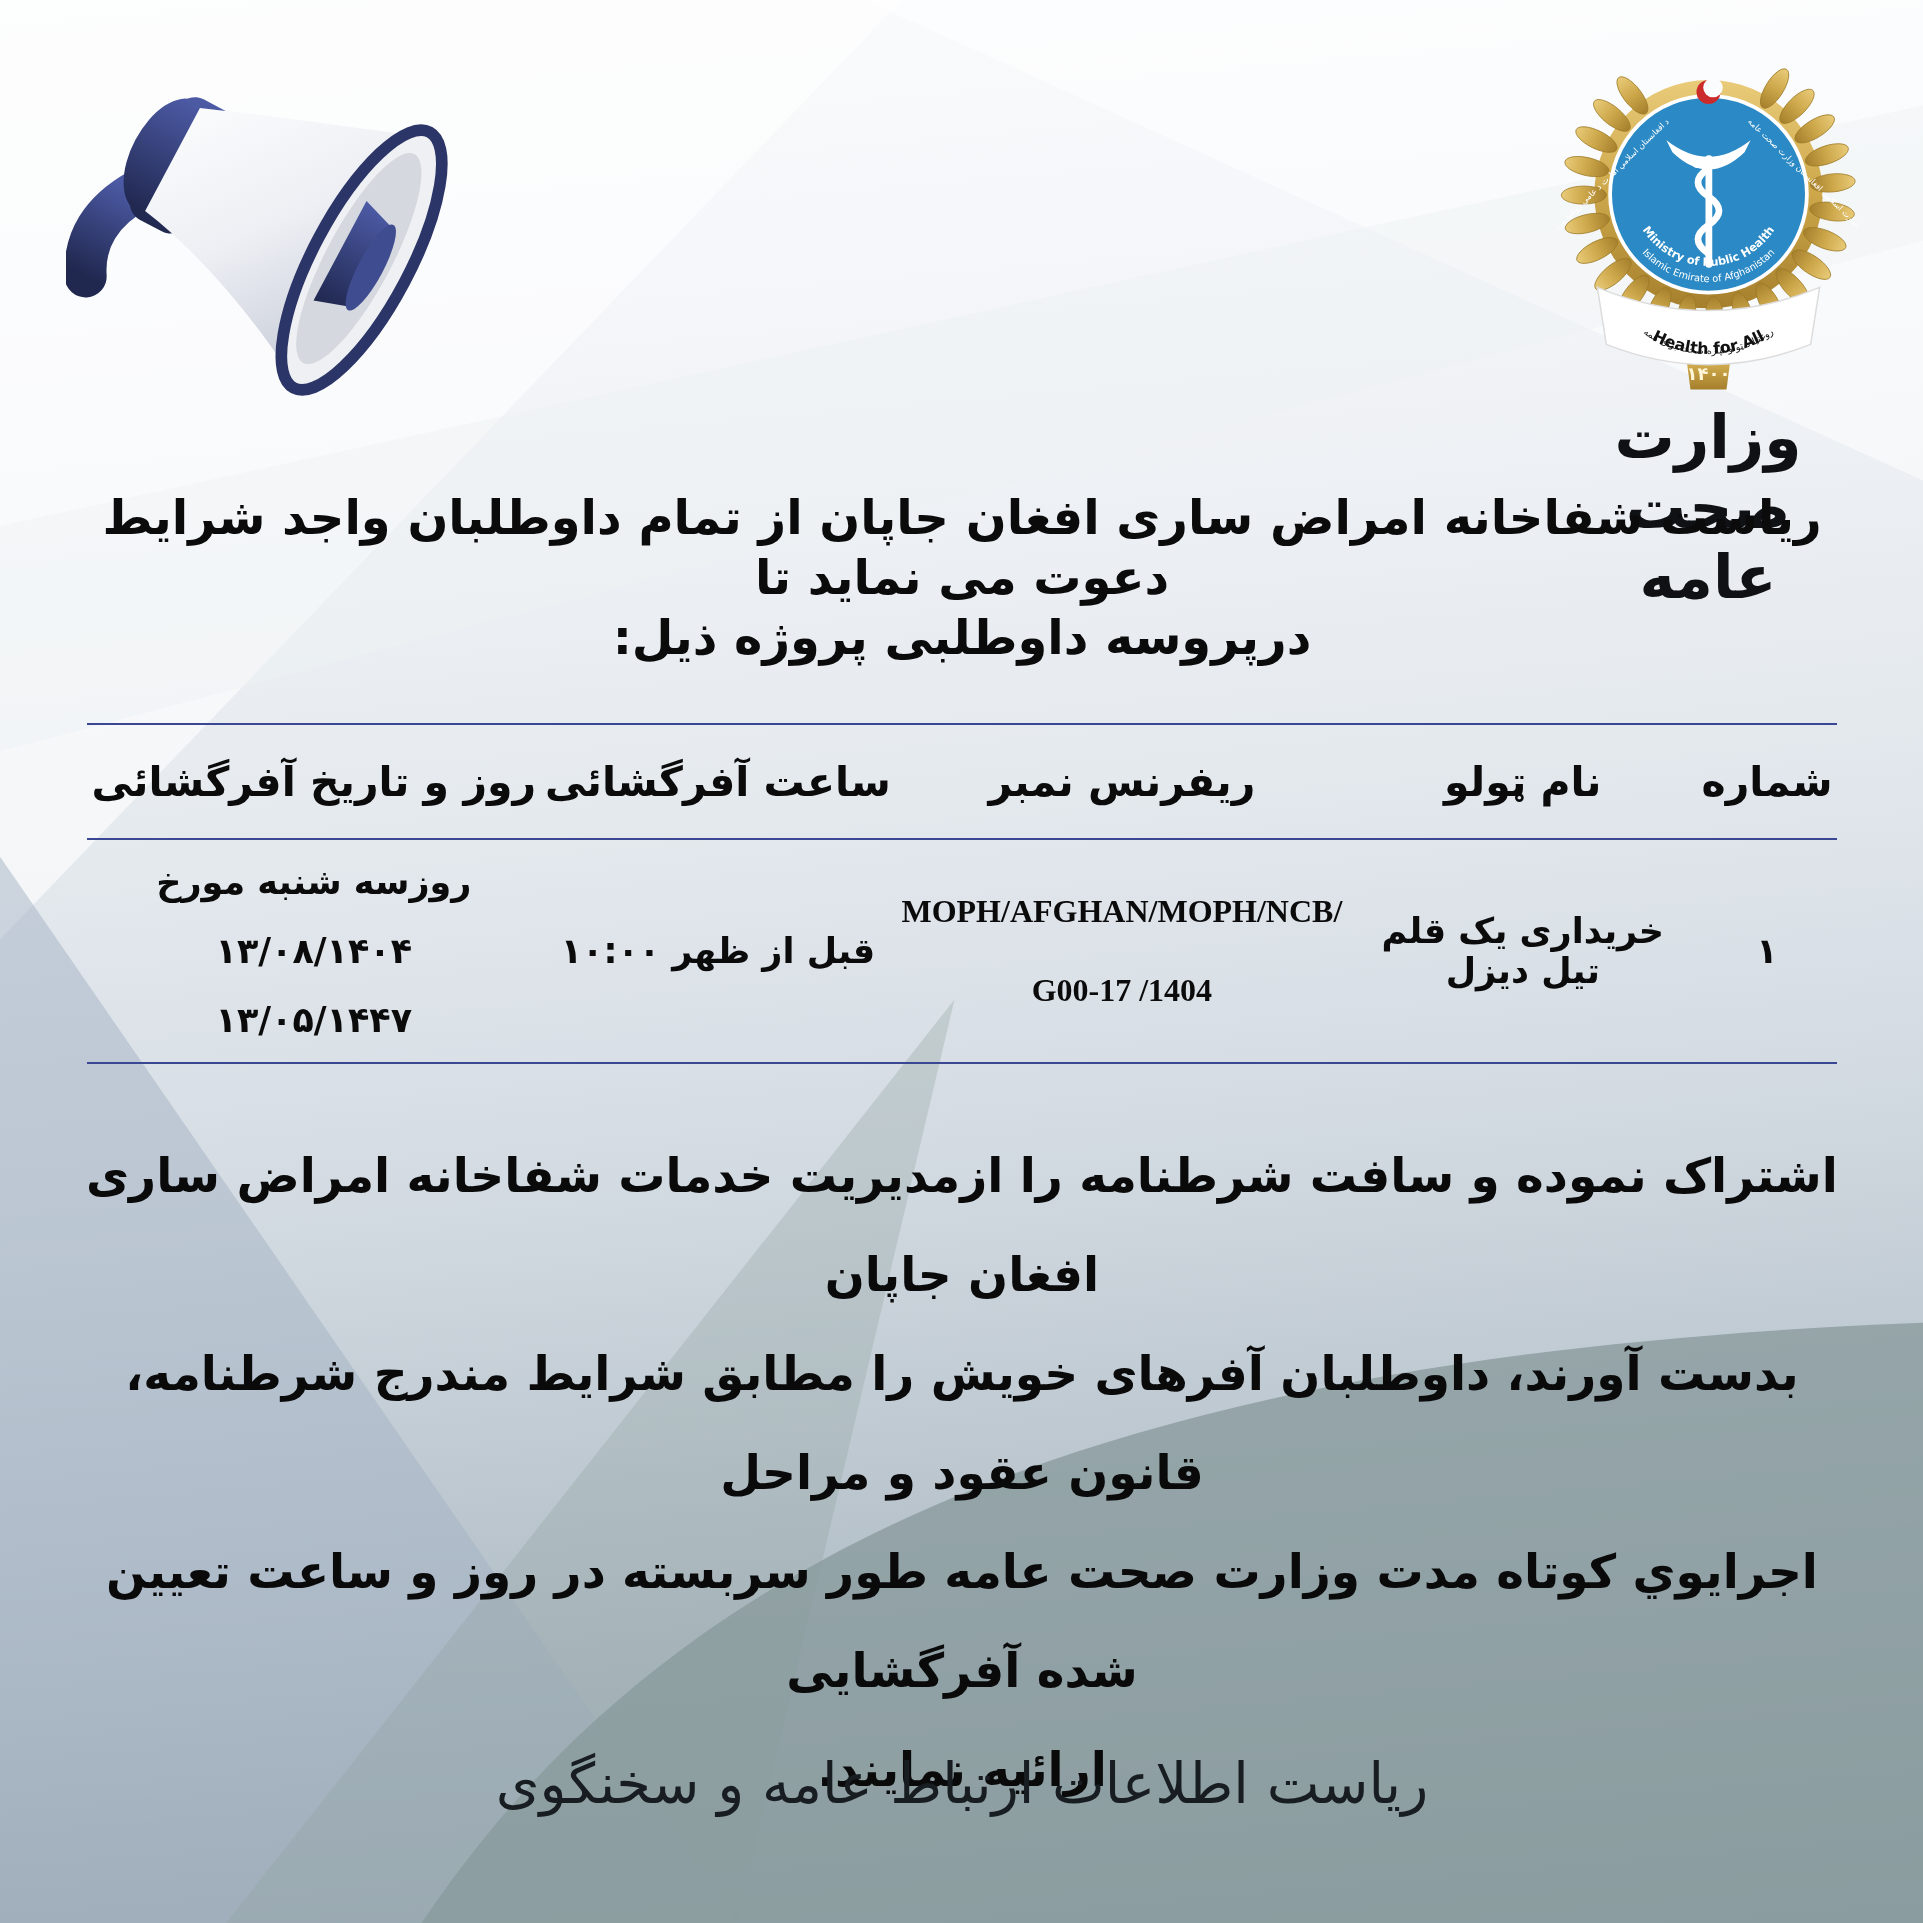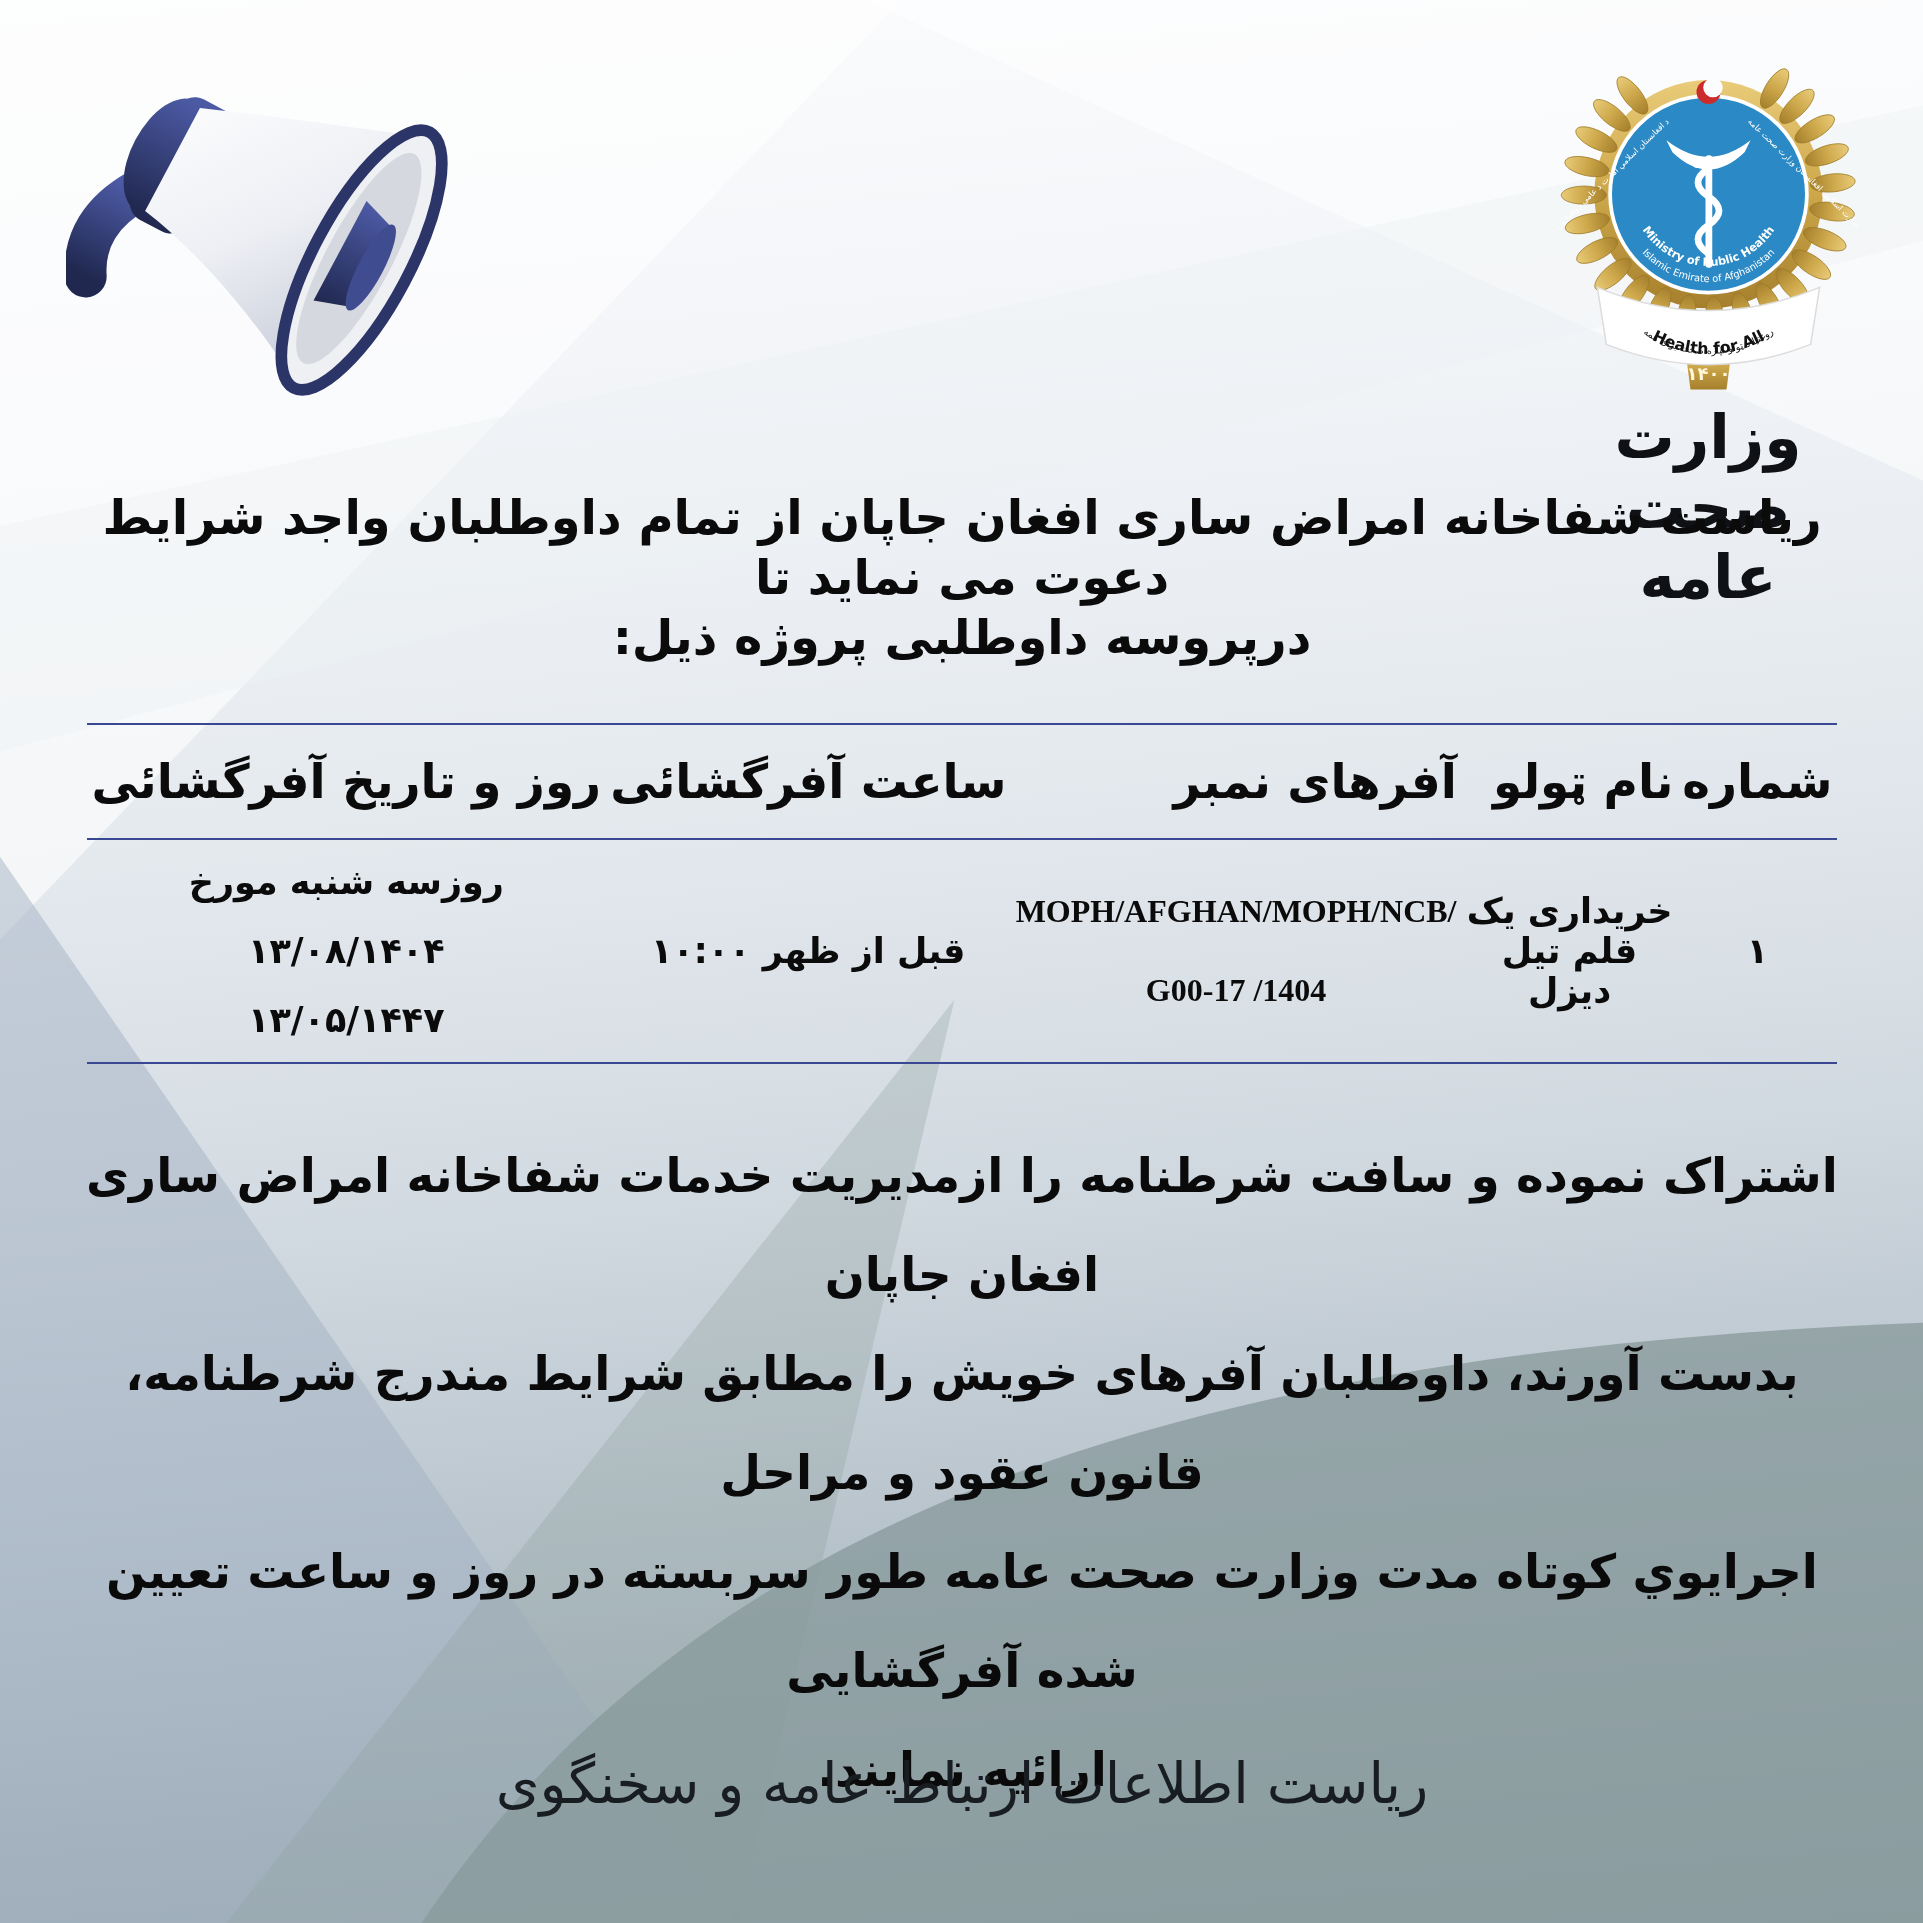--- a/index.html
+++ b/index.html
@@ -23,21 +23,21 @@
     position:absolute;top:487px;right:90px;left:90px;text-align:center;
     font-size:48px;font-weight:bold;line-height:60px;
   }
   .tender-table-wrap{position:absolute;top:723px;left:87px;right:87px;}
   table.tender{
     width:100%;border-collapse:collapse;
     border-top:2.3px solid #3a4792;border-bottom:2.3px solid #3a4792;
   }
   table.tender thead th{
     border-bottom:2.3px solid #3a4792;height:113px;vertical-align:middle;
-    font-size:47px;font-weight:bold;text-align:right;white-space:nowrap;padding:0 4.5px;
+    font-size:41px;font-weight:bold;text-align:center;white-space:nowrap;padding:0 4.5px;
   }
   table.tender tbody td{
     height:222px;vertical-align:middle;text-align:center;
     font-size:35px;font-weight:bold;padding:0 4.5px;
   }
   .col-num{width:7%;}.col-name{width:25%;}.col-ref{width:26%;}.col-time{width:17%;}.col-date{width:25%;}
   .latin{direction:ltr;font-family:"Liberation Serif","DejaVu Serif",serif;font-size:32px;font-weight:bold;line-height:79px;}
   .date-line{line-height:69px;}
   .body-text{
     position:absolute;top:1126px;right:65px;left:65px;text-align:center;
@@ -163,21 +163,21 @@
     <div>ریاست شفاخانه امراض ساری افغان جاپان از تمام داوطلبان واجد شرایط دعوت می نماید تا</div>
     <div>درپروسه داوطلبی پروژه ذیل:</div>
   </div>
 
   <div class="tender-table-wrap">
     <table class="tender" dir="rtl">
       <thead>
         <tr>
           <th class="col-num">شماره</th>
           <th class="col-name">نام ټولو</th>
-          <th class="col-ref">آفرهای نمبر</th>
+          <th class="col-ref">ریفرنس نمبر</th>
           <th class="col-time">ساعت آفرگشائی</th>
           <th class="col-date">روز و تاریخ آفرگشائی</th>
         </tr>
       </thead>
       <tbody>
         <tr>
           <td>۱</td>
           <td>خریداری یک قلم تیل دیزل</td>
           <td>
             <div class="latin">MOPH/AFGHAN/MOPH/NCB/</div>

